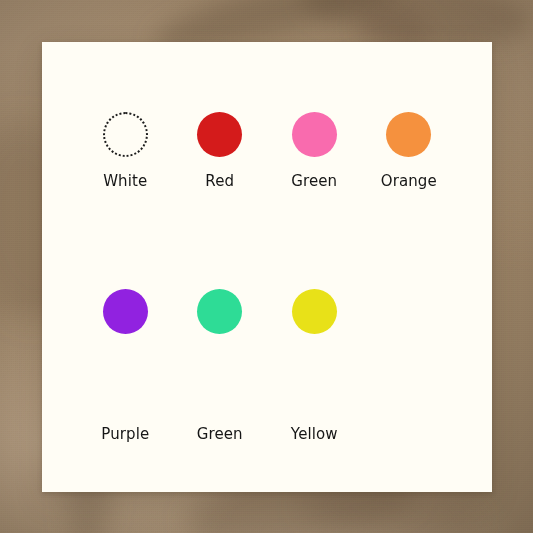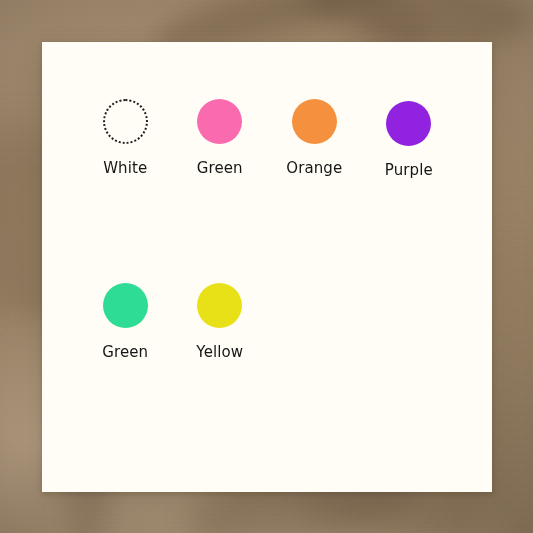--- a/index.html
+++ b/index.html
@@ -134,34 +134,34 @@
       0 10px 26px rgba(60,44,28,0.18);
     box-sizing: border-box;
   }
 
   .swatch-grid {
     position: absolute;
     inset: 0;
     display: grid;
     grid-template-columns: repeat(4, 1fr);
     grid-template-rows: repeat(2, 1fr);
-    padding: 37px 36px 50px 36px;
+    padding: 50px 36px 50px 36px;
     box-sizing: border-box;
   }
 
   .swatch {
     display: flex;
     flex-direction: column;
     align-items: center;
     justify-content: center;
     gap: 17px;
   }
   
   .swatch.row-1 { justify-content: flex-start; padding-top: 20px; }
-  .swatch.row-2 { justify-content: flex-start; padding-top: 22px; }
+  .swatch.row-2 { justify-content: space-between; padding-top: 22px; }
 
   .dot {
     width: 45px;
     height: 45px;
     border-radius: 50%;
     box-sizing: border-box;
   }
   .dot.outlined {
     background: #FFFDF5;
     border: 2px dotted #1d1d1d;
@@ -195,20 +195,24 @@
   <div class="bg-vignette"></div>
 
   <div id="palette-card">
     <div class="swatch-grid">
 
       <div class="swatch row-1">
         <div class="dot outlined" style="background-color: rgb(255, 253, 245); border-color: rgb(29, 29, 29);"></div>
         <div class="swatch-label">White</div>
       </div>
 
+      <div class="swatch row-1">
+        <div class="dot" style="background-color: rgb(212, 27, 27);"></div>
+        <div class="swatch-label">Red</div>
+      </div>
 
       <div class="swatch row-1">
         <div class="dot" style="background-color: rgb(249, 107, 174);"></div>
         <div class="swatch-label">Green</div>
       </div>
 
       <div class="swatch row-1">
         <div class="dot" style="background-color: rgb(245, 145, 62);"></div>
         <div class="swatch-label">Orange</div>
       </div>

